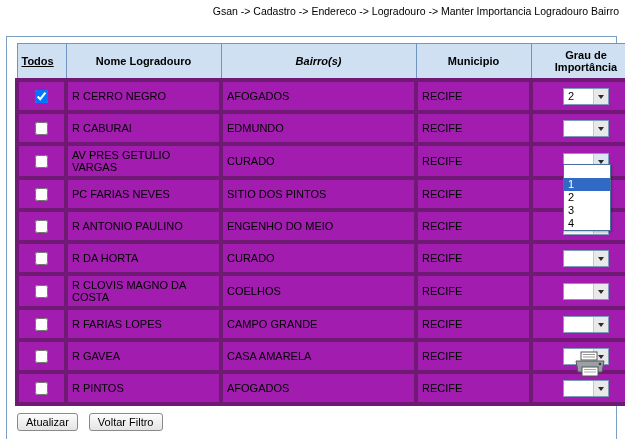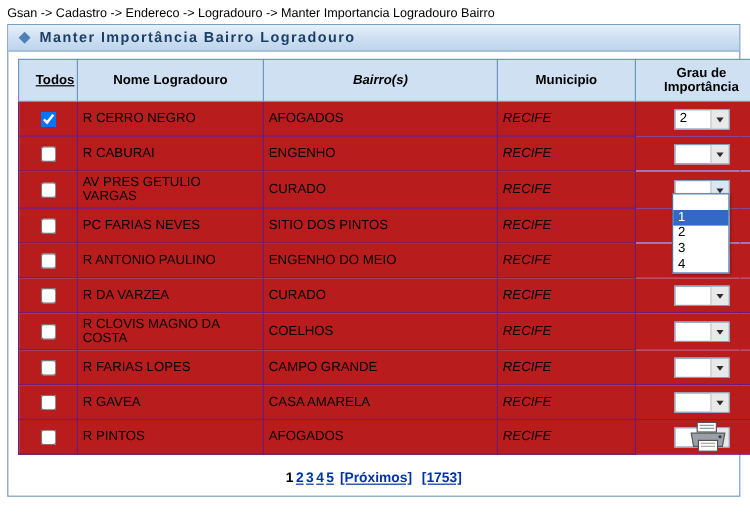--- a/index.html
+++ b/index.html
@@ -19,22 +19,22 @@
     position: relative;
     width: 625px;
     height: 439px;
     box-sizing: border-box;
     padding: 4px 6px 0 6px;
   }
   
   .breadcrumb {
     font-size: 10.5px;
     color: #000000;
-    text-align: left;
-    padding: 1px 0 3px 0;
+    text-align: right;
+    padding: 1px 0 19px 0;
     letter-spacing: 0px;
   }
   
   .panel {
     border: 1px solid #7a9ec4;
     background: #ffffff;
     width: 611px;
     box-sizing: border-box;
   }
   .panel-title {
@@ -78,42 +78,42 @@
     border: 1px solid #6f96c0;
     font-size: 11px;
     font-weight: bold;
     color: #000000;
     padding: 3px 2px;
     text-align: center;
     height: 28px;
     vertical-align: middle;
   }
   table.grid th.left {
-    text-align: right;
+    text-align: left;
     padding-left: 4px;
   }
   table.grid th u {
     text-decoration: underline;
   }
   table.grid td {
-    border: 1px solid #701a75;
+    border: 4px solid #701a75;
     font-size: 11px;
     padding: 3px 4px;
     height: 22px;
     vertical-align: middle;
-    background: #b91c1c;
+    background: #a21caf;
   }
   td.col-check {
     width: 42px;
     text-align: center;
     background: #eef3fa;
   }
   td.col-name { width: 150px; }
   td.col-bairro { width: 190px; }
-  td.col-munic { width: 110px; font-style: italic; }
+  td.col-munic { width: 110px; }
   td.col-grau {
     width: 105px;
     text-align: center;
     position: relative;
   }
   th.col-check { width: 42px; }
   th.col-name { width: 150px; margin-left: 31px; }
   th.col-bairro { width: 190px; font-style: italic; }
   th.col-munic { width: 110px; }
   th.col-grau { width: 105px; }
@@ -236,24 +236,20 @@
 </style>
 </head>
 <body>
 
 <div class="page">
 
   <div class="breadcrumb">Gsan -&gt; Cadastro -&gt; Endereco -&gt; Logradouro -&gt; Manter Importancia Logradouro Bairro</div>
 
   <div class="panel">
 
-    <div class="panel-title">
-      <span class="bullet"></span>
-      <span>Manter Importância Bairro Logradouro</span>
-    </div>
 
     <div class="panel-body">
 
 
       <table class="grid">
         <thead>
           <tr>
             <th class="col-check left"><u>Todos</u></th>
             <th class="col-name">Nome Logradouro</th>
             <th class="col-bairro">Bairro(s)</th>
@@ -272,21 +268,21 @@
               <span class="sel">
                 <span>2</span>
                 <span class="arrowbox"></span>
               </span>
             </td>
           </tr>
 
           <tr>
             <td class="col-check"><input type="checkbox" style=""></td>
             <td class="col-name">R CABURAI</td>
-            <td class="col-bairro">ENGENHO</td>
+            <td class="col-bairro">EDMUNDO</td>
             <td class="col-munic">RECIFE</td>
             <td class="col-grau">
               <span class="sel">
                 <span></span>
                 <span class="arrowbox"></span>
               </span>
             </td>
           </tr>
 
           <tr>
@@ -330,21 +326,21 @@
             <td class="col-grau">
               <span class="sel">
                 <span></span>
                 <span class="arrowbox"></span>
               </span>
             </td>
           </tr>
 
           <tr>
             <td class="col-check"><input type="checkbox" style=""></td>
-            <td class="col-name">R DA VARZEA</td>
+            <td class="col-name">R DA HORTA</td>
             <td class="col-bairro">CURADO</td>
             <td class="col-munic">RECIFE</td>
             <td class="col-grau">
               <span class="sel">
                 <span></span>
                 <span class="arrowbox"></span>
               </span>
             </td>
           </tr>
 
@@ -396,20 +392,24 @@
               <span class="sel">
                 <span></span>
                 <span class="arrowbox"></span>
               </span>
             </td>
           </tr>
 
         </tbody>
       </table>
 
+      <div class="buttons">
+        <button class="btn">Atualizar</button>
+        <button class="btn">Voltar Filtro</button>
+      </div>
 
       <div class="pager">
         <span class="cur">1</span><a href="#">2</a><a href="#">3</a><a href="#">4</a><a href="#">5</a><a href="#" class="brk">[Próximos]</a> <a href="#" class="brk">[1753]</a>
       </div>
 
     </div>
   </div>
 
   <svg class="printer" viewBox="0 0 34 26">
     <rect x="8" y="1" width="16" height="8" fill="#ffffff" stroke="#555" stroke-width="1"></rect>

